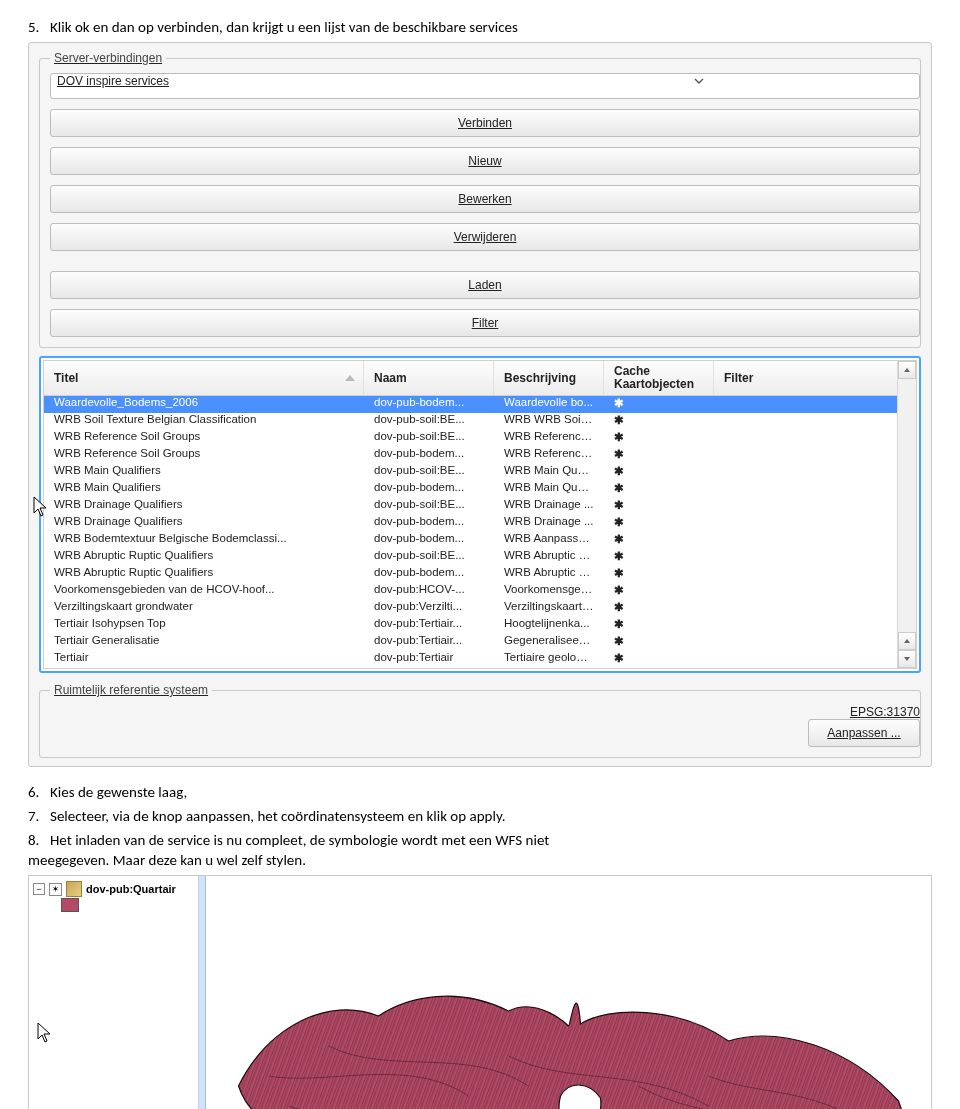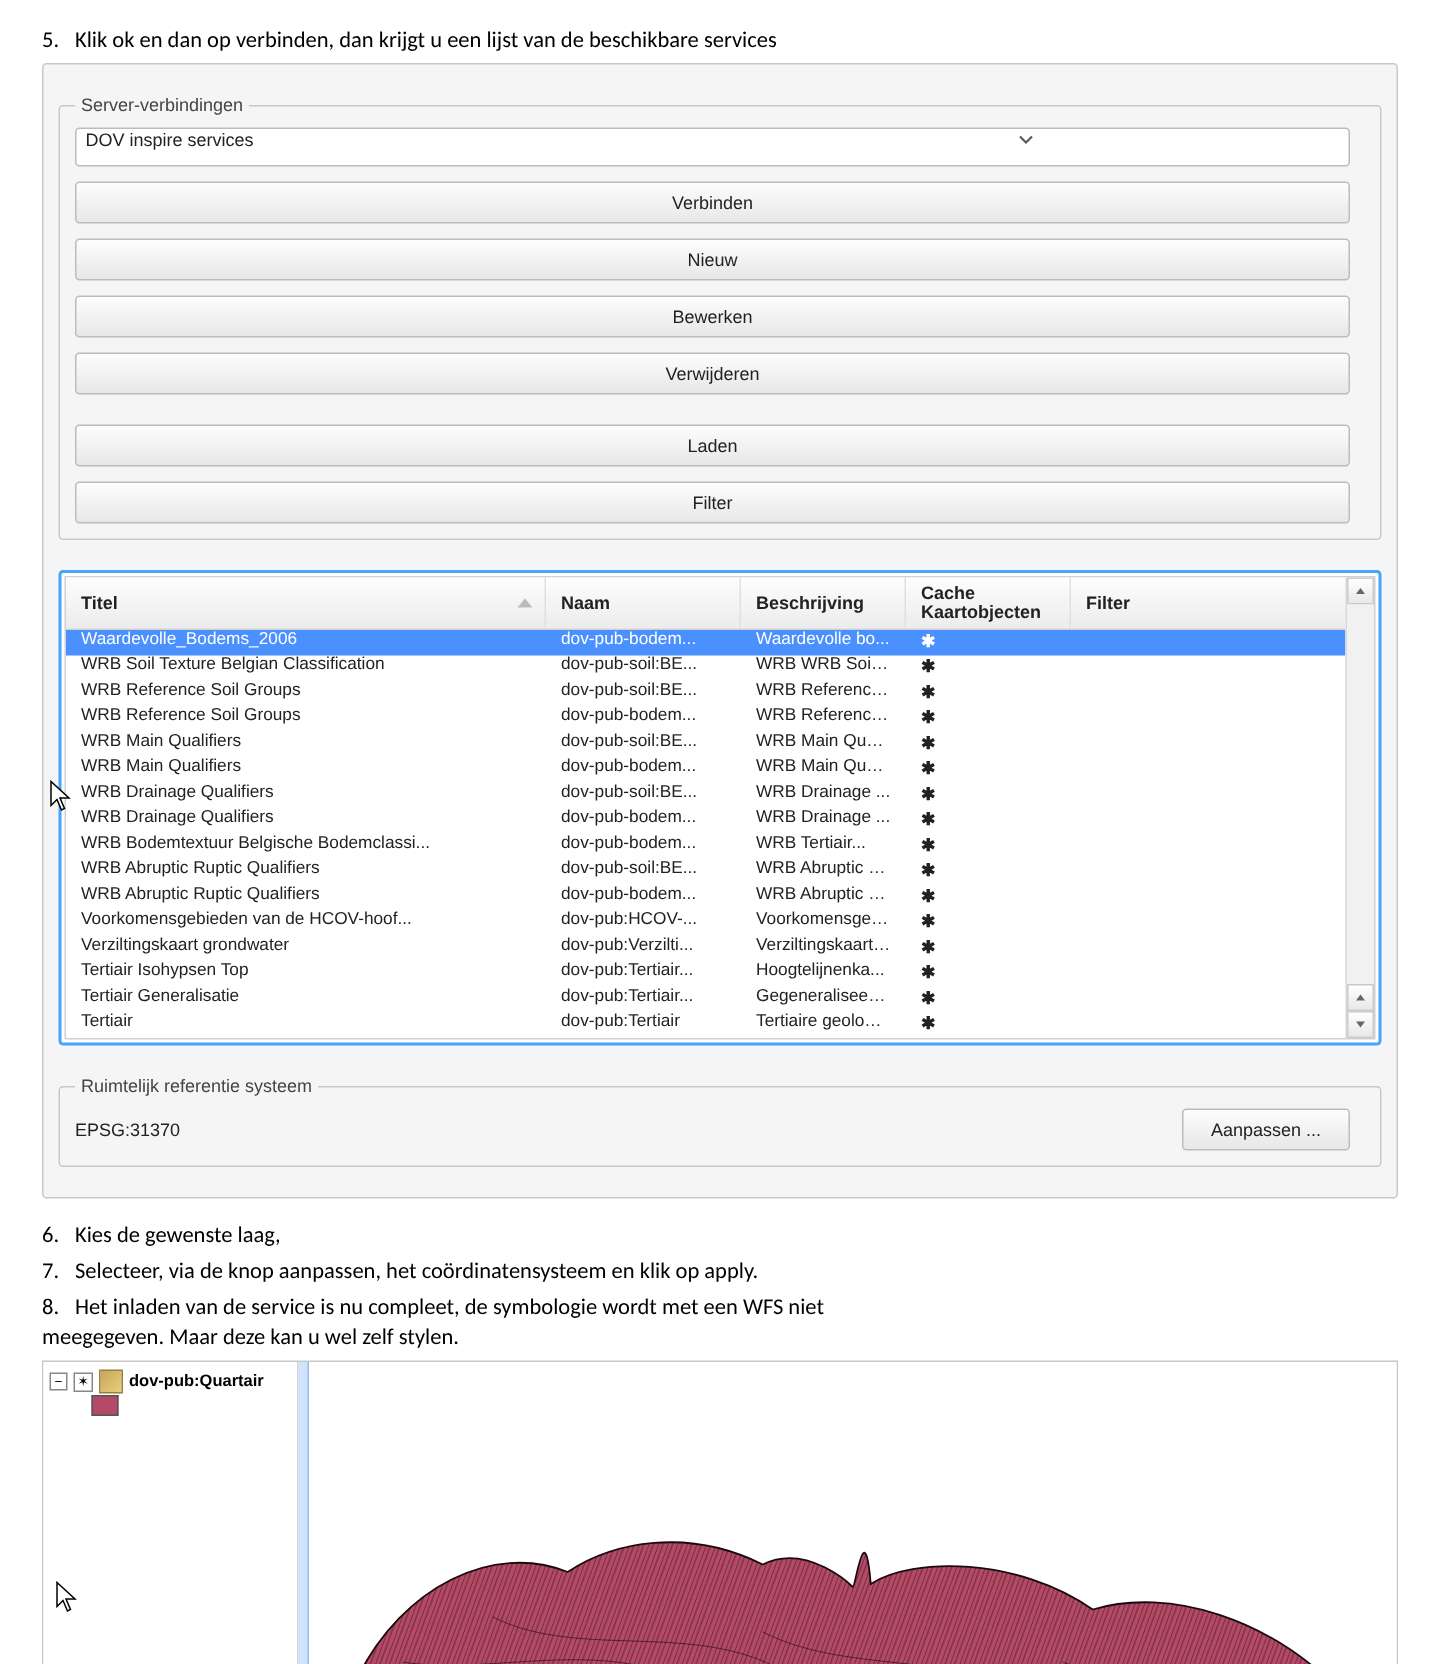--- a/index.html
+++ b/index.html
@@ -22,23 +22,24 @@
     background: #f5f5f5;
     margin: 4px 0 16px 0;
     font-family: "Segoe UI", Tahoma, sans-serif;
     font-size: 12px;
     color: #222;
     border-radius: 3px;
   }
   fieldset.group {
     border: 1px solid #c8c8c8;
     border-radius: 3px;
-    margin: 20px 10px;
-    padding: 8px 20px 10px 10px;
+    margin: 8px 10px;
+    padding: 8px 0 10px 10px;
     background: #f5f5f5;
+    text-decoration: underline;
   }
   fieldset.group > legend {
     font-size: 12px;
     color: #444;
     padding: 0 4px;
   }
   .combo {
     display: flex;
     align-items: flex-start;
     background: #fff;
@@ -124,21 +125,21 @@
   }
   .vscroll .arrow, .vscroll .track, .vscroll .thumb { width:100%; }
   .vscroll .arrow { height:18px; background:linear-gradient(#fff,#e8e8e8); border:1px solid #ccc; box-sizing:border-box; display:flex;align-items:center;justify-content:center;}
   .vscroll .track { flex:1; background:#f1f1f1;}
   .cursor-arrow {
     position:absolute;
     left:-8px; top:138px;
     pointer-events:none;
   }
   .crsrow {
-    display:flex; align-items:center; gap:12px;
+    display:flex; align-items:flex-end; flex-direction:column;
   }
   .crsval { flex:1; }
   
   .mapwrap {
     border:1px solid #c8c8c8;
     margin-top:6px;
     display:flex;
     height:420px;
     font-family: "Segoe UI", Tahoma, sans-serif;
     font-size:11px;
@@ -271,21 +272,21 @@
             <div class="row">
               <span class="c t">WRB Drainage Qualifiers</span>
               <span class="c n">dov-pub-bodem...</span>
               <span class="c b">WRB Drainage ...</span>
               <span class="c k">✱</span>
               <span class="c f"></span>
             </div>
             <div class="row">
               <span class="c t">WRB Bodemtextuur Belgische Bodemclassi...</span>
               <span class="c n">dov-pub-bodem...</span>
-              <span class="c b">WRB Tertiair...</span>
+              <span class="c b">WRB Aanpassen...</span>
               <span class="c k">✱</span>
               <span class="c f"></span>
             </div>
             <div class="row">
               <span class="c t">WRB Abruptic Ruptic Qualifiers</span>
               <span class="c n">dov-pub-soil:BE...</span>
               <span class="c b">WRB Abruptic R...</span>
               <span class="c k">✱</span>
               <span class="c f"></span>
             </div>

